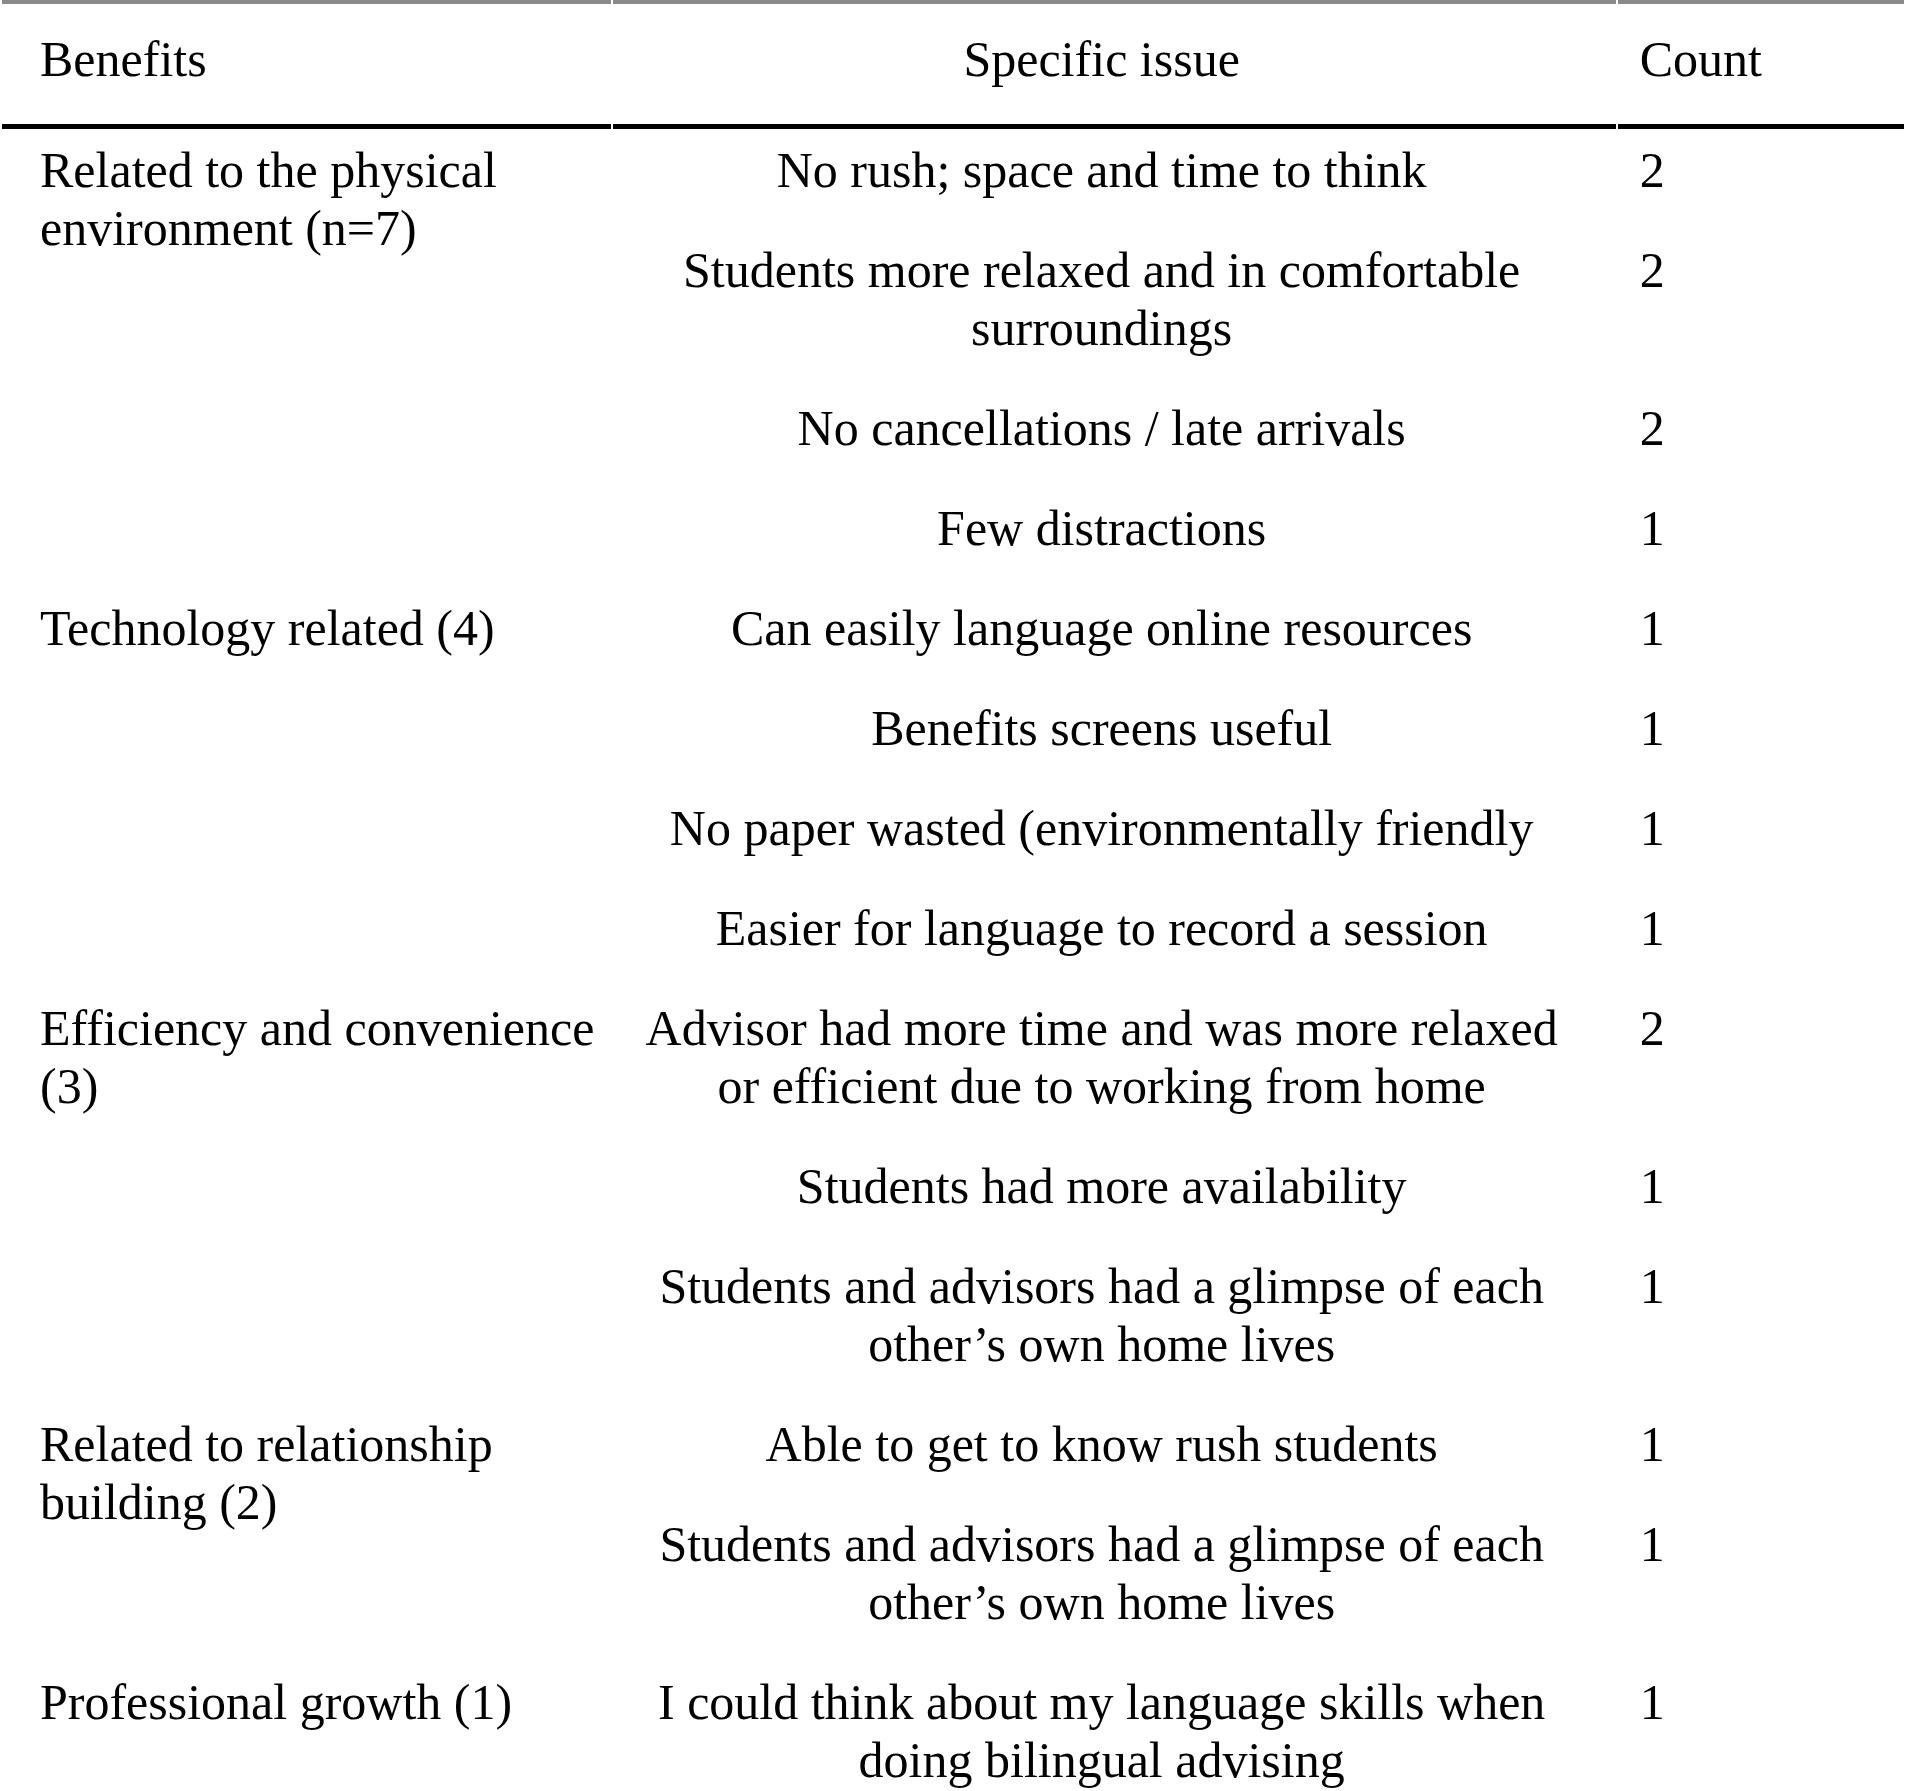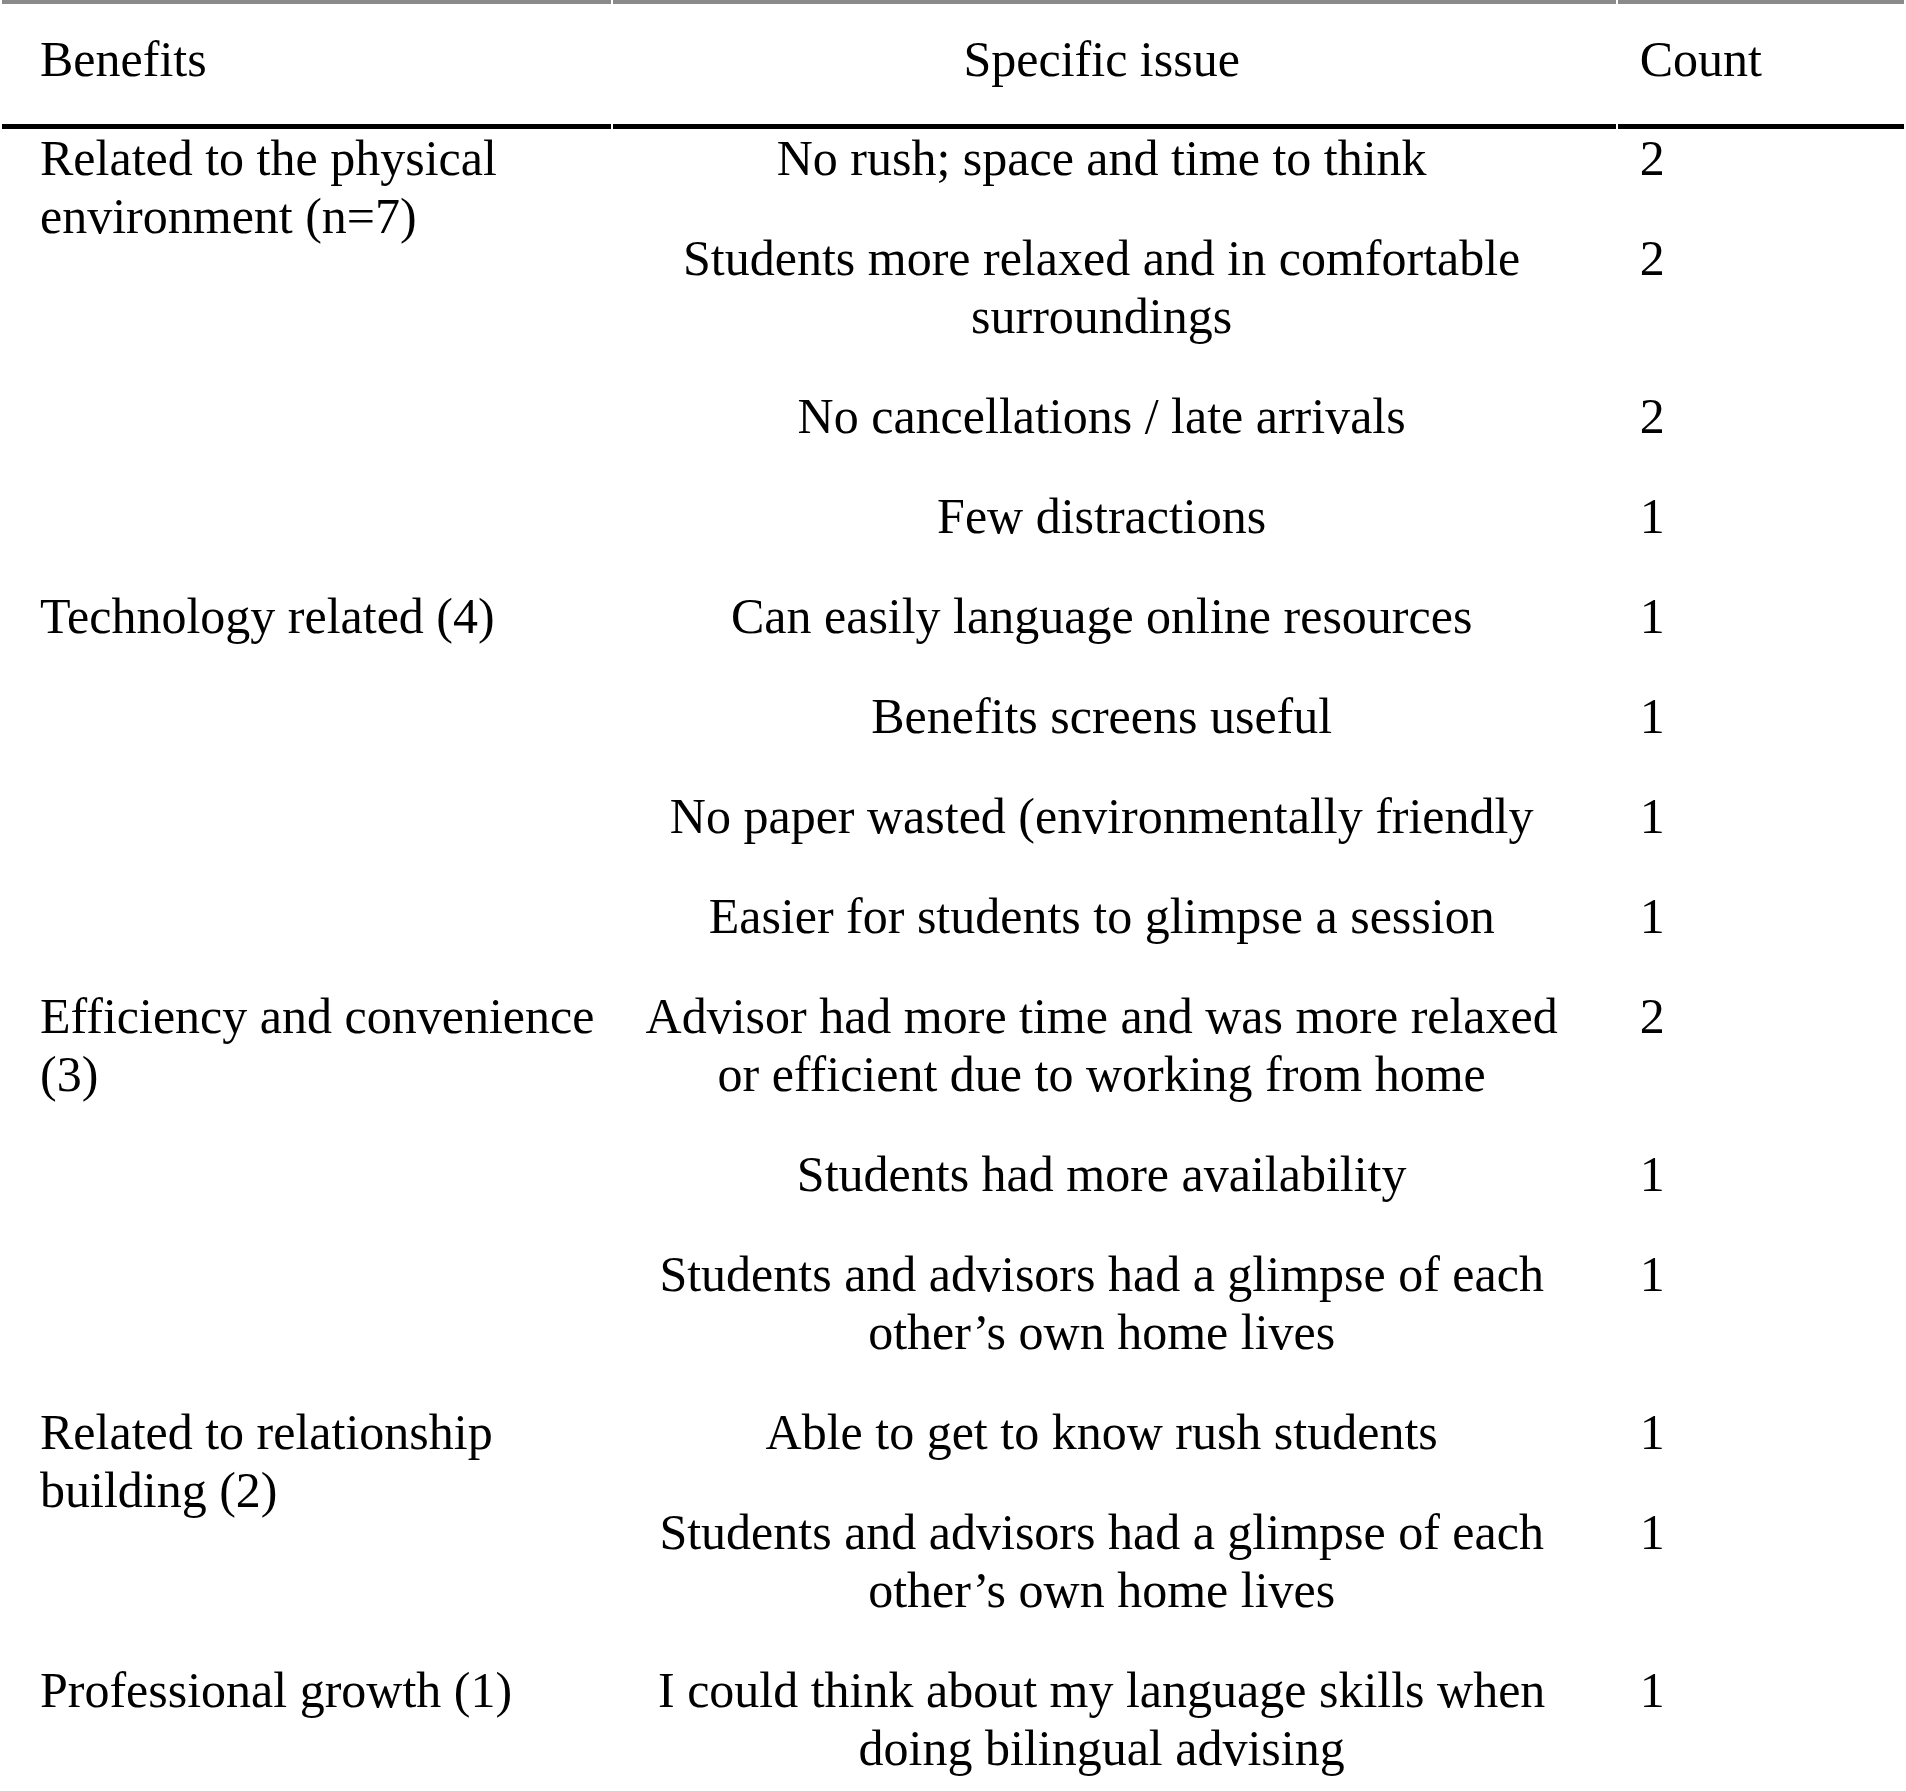--- a/index.html
+++ b/index.html
@@ -35,21 +35,21 @@
   thead th{
     border-top:4px solid var(--top-rule);
     border-bottom:5px solid var(--rule);
     padding-top:26px;
     padding-bottom:36px;
     margin-top:44px;
   }
   .pad-benefit{padding-left:38px;padding-right:4px;}
   .pad-issue{padding-left:15px;padding-right:40px;text-align:center;}
   .pad-count{padding-left:22px;padding-right:4px;}
-  tbody tr.first-row td{padding-top:0;}
+  tbody tr.first-row td{padding-top:12px;}
   tbody td{padding-bottom:42px;}
   tbody tr.last-row td{
     padding-bottom:26px;
     border-bottom:4px solid var(--rule);
   }
   
   tbody td.benefit-cell{padding-right:10px;}
 </style>
 </head>
 <body>
@@ -94,21 +94,21 @@
     </tr>
     <tr>
       <td class="pad-issue">Benefits screens useful</td>
       <td class="pad-count">1</td>
     </tr>
     <tr>
       <td class="pad-issue">No paper wasted (environmentally friendly</td>
       <td class="pad-count">1</td>
     </tr>
     <tr>
-      <td class="pad-issue">Easier for students to glimpse a session</td>
+      <td class="pad-issue">Easier for language to record a session</td>
       <td class="pad-count">1</td>
     </tr>
 
     <tr>
       <td class="pad-benefit benefit-cell" rowspan="3">Efficiency and convenience (3)</td>
       <td class="pad-issue">Advisor had more time and was more relaxed or efficient due to working from home</td>
       <td class="pad-count">2</td>
     </tr>
     <tr>
       <td class="pad-issue">Students had more availability</td>

